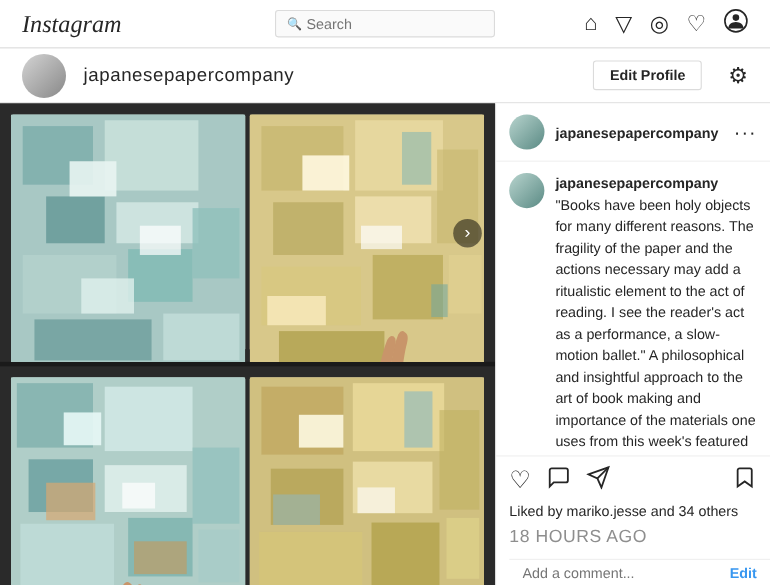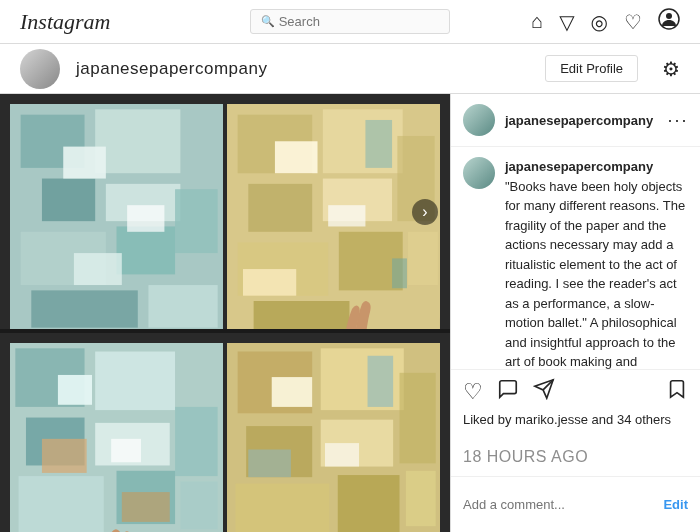--- a/index.html
+++ b/index.html
@@ -68,21 +68,21 @@
       color: #262626;
       letter-spacing: 0.5px;
     }
     .edit-profile-btn {
       margin-left: auto;
       border: 1px solid #dbdbdb;
       background: #fff;
       border-radius: 3px;
       padding: 5px 14px;
       font-size: 13px;
-      font-weight: 400;
+      font-weight: 700;
       color: #262626;
       cursor: pointer;
     }
     .settings-icon { font-size: 20px; color: #262626; margin-left: 8px; cursor: pointer; }
 
     
     .main-content {
       display: flex;
       height: calc(532px - 94px);
     }
@@ -246,30 +246,31 @@
       gap: 14px;
       align-items: center;
       margin-bottom: 6px;
     }
     .action-icon {
       font-size: 22px;
       color: #262626;
       cursor: pointer;
     }
     .action-icon-right { margin-left: auto; }
-    .likes-text { font-size: 13px; font-weight: 600; color: #262626; margin-bottom: 21px; }
+    .likes-text { font-size: 13px; font-weight: 600; color: #262626; margin-bottom: 8px; }
     .likes-text span { font-weight: 400; }
     .timestamp { font-size: 16px; color: #8e8e8e; text-transform: uppercase; letter-spacing: 0.5px; margin-bottom: 6px; }
 
     
     .comment-input-area {
       border-top: 1px solid #efefef;
       display: flex;
       align-items: center;
-      padding: 20px 12px;
+      padding: 4px 12px;
+      margin-left: 12px;
     }
     .comment-input {
       flex: 1;
       border: none;
       outline: none;
       font-size: 13px;
       color: #262626;
       background: transparent;
     }
     .comment-post-btn {

